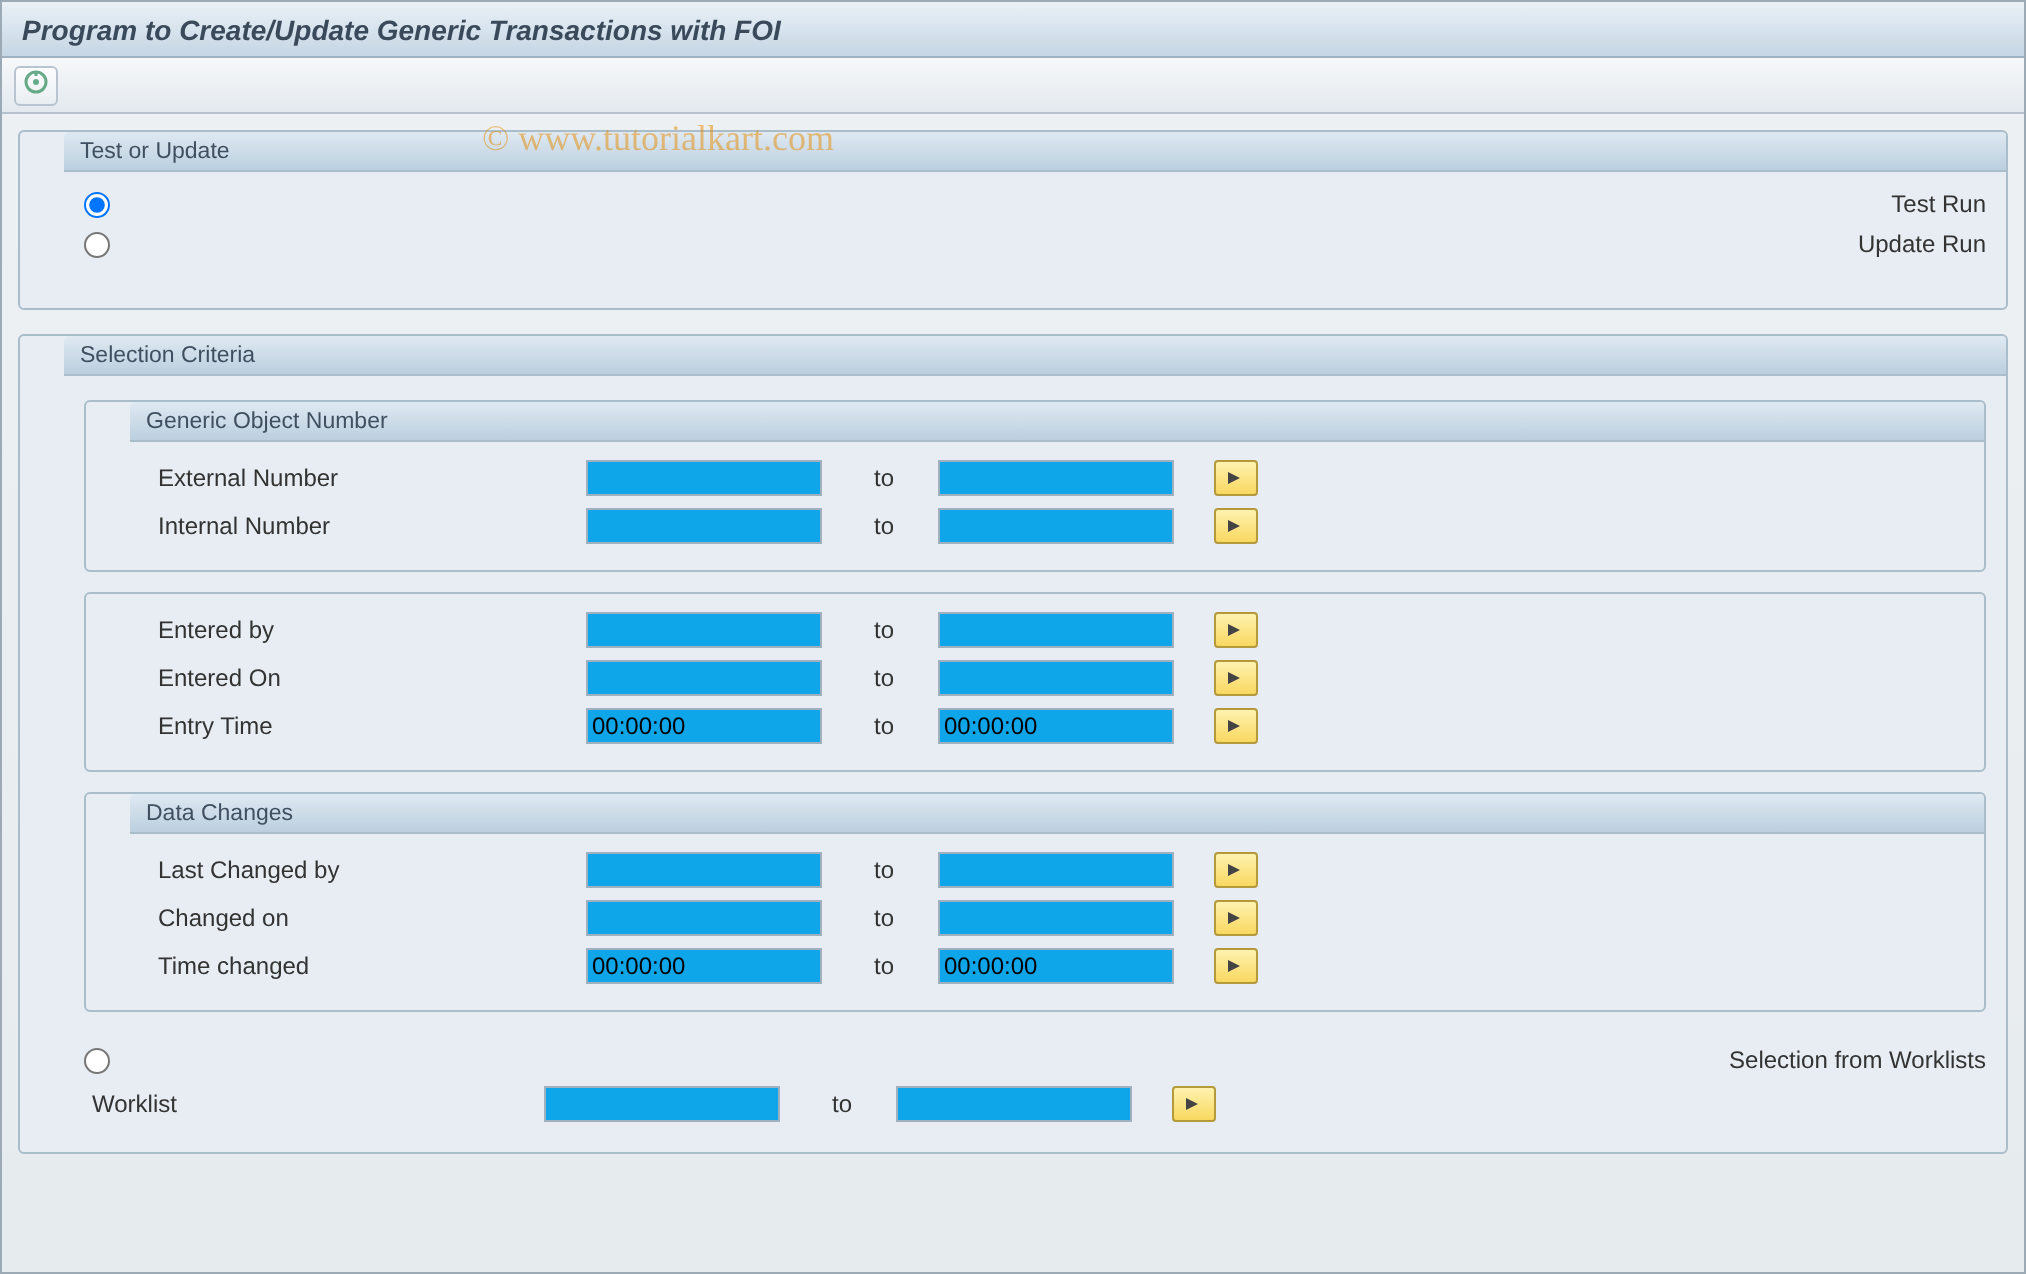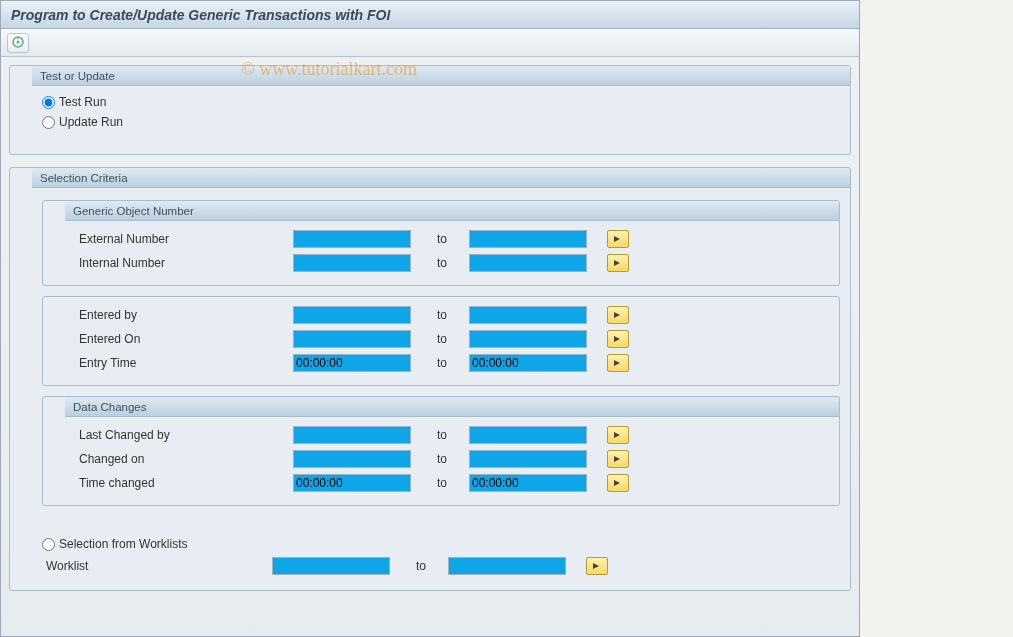--- a/index.html
+++ b/index.html
@@ -5,21 +5,21 @@
   * { box-sizing: border-box; }
   html, body {
     margin: 0; padding: 0;
     width: 1013px; height: 637px;
     font-family: Arial, Helvetica, sans-serif;
     font-size: 12px;
     color: #333;
     background: #f2f2ee;
   }
   .window {
-    width: 860px; height: 637px;
+    width: 1013px; height: 637px;
     background: linear-gradient(#eef1f3, #e6ebee);
     border: 1px solid #9baab5;
   }
   .titlebar {
     height: 28px;
     background: linear-gradient(#eaf1f7, #c5d6e4);
     border-bottom: 1px solid #9eb2c4;
     padding: 0 10px;
     display: flex; align-items: center;
   }
@@ -76,20 +76,21 @@
     font-size: 11.5px;
     color: #405060;
     border-top-left-radius:3px;border-top-right-radius:3px;
   }
   .groupbox-body { padding: 6px 10px 10px 10px; }
   .radio-row {
     display:flex;align-items:center;
     height: 20px;
     font-size: 12px;
     color: #333;
+    justify-content: space-between;
   }
   .radio-row input[type=radio]{ margin: 0 4px 0 0; }
   .field-row {
     display:flex;align-items:center;
     height: 24px;
   }
   .field-label { width: 230px; padding-left: 4px; }
   .body-indent .field-label { width: 218px; }
   .txt {
     height: 18px;
@@ -105,21 +106,21 @@
     width: 22px; height: 18px;
     margin-left: 20px;
     border: 1px solid #b49a3a;
     background: linear-gradient(#fff2b0,#f8d860);
     display:flex;align-items:center;justify-content:center;
     border-radius:2px;
   }
   .more-btn svg { display:block }
   .sc-body { padding: 6px 0px 6px 0px; }
   .sc-inner-pad { padding: 2px 10px; }
-  .worklist-section { margin-top: 28px; padding: 0 10px 6px 10px; }
+  .worklist-section { margin-top: 14px; padding: 0 10px 6px 10px; }
 </style>
 </head>
 <body>
 
 <div class="window">
 
   <div class="titlebar">
     <h1>Program to Create/Update Generic Transactions with FOI</h1>
   </div>
 

